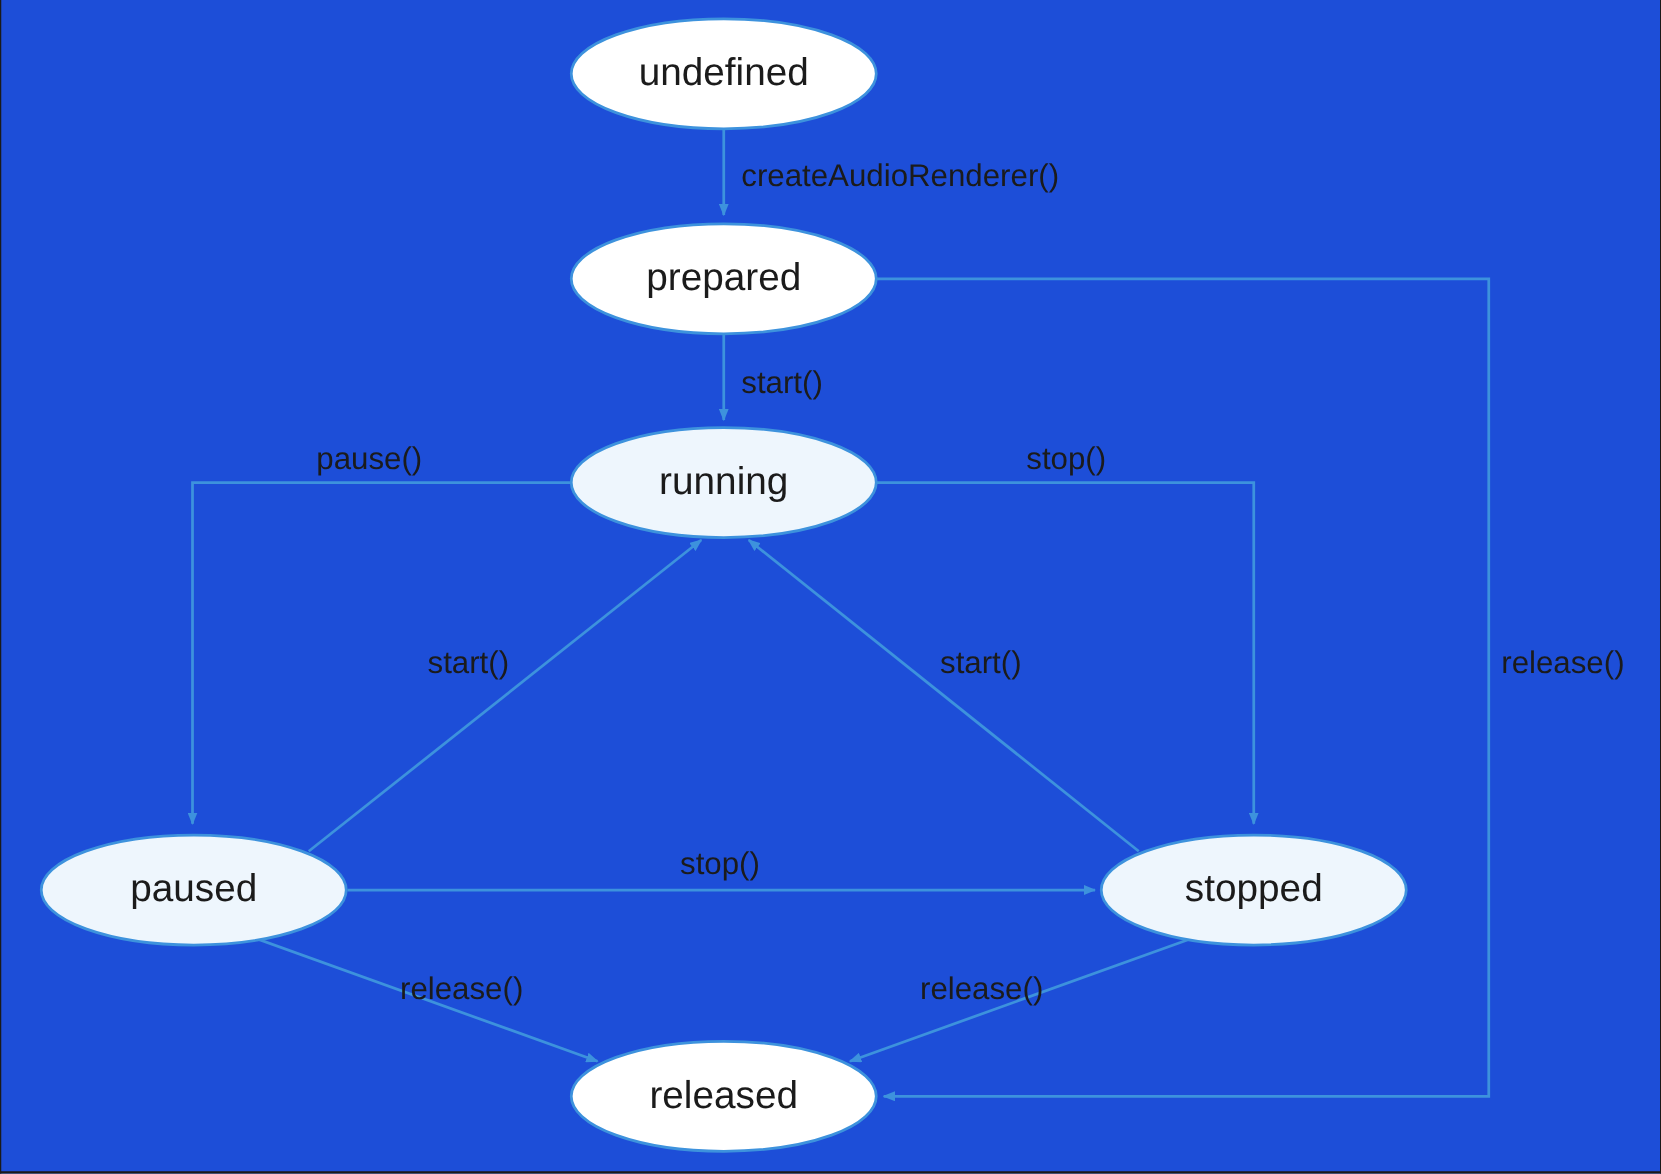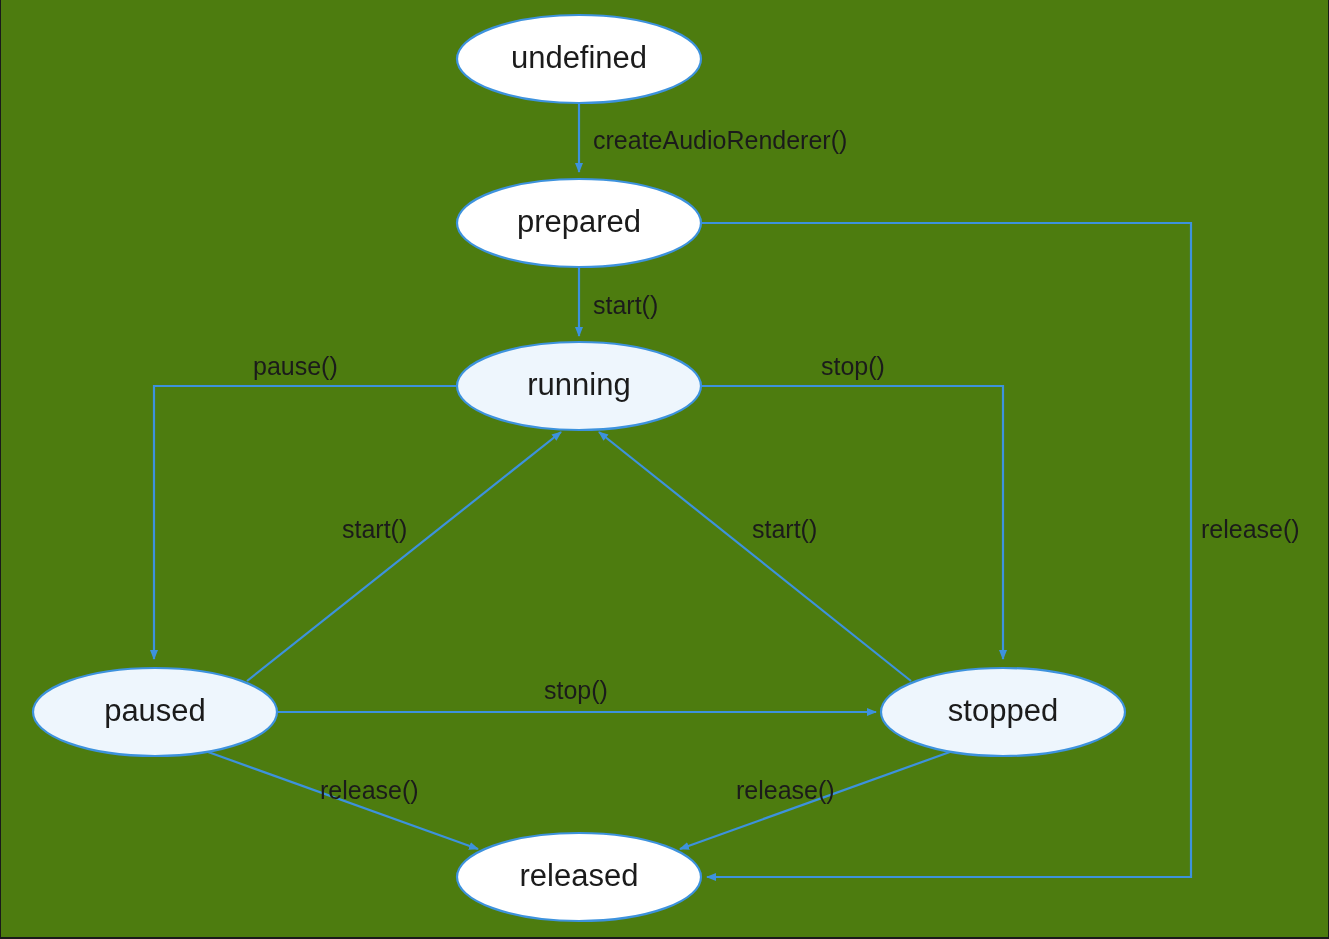--- a/index.html
+++ b/index.html
@@ -7,21 +7,21 @@
     padding: 0;
     background: #ffffff;
   }
   body {
     font-family: "Liberation Sans", sans-serif;
   }
   #canvas {
     position: relative;
     width: 1329px;
     height: 939px;
-    background: #4d7c0f;
+    background: #1d4ed8;
     overflow: hidden;
     box-sizing: border-box;
     border-left: 1px solid #1a1a1a;
     border-bottom: 2px solid #1a1a1a;
     border-right: 1px solid #1a1a1a;
   }
   #diagram {
     display: block;
     width: 1329px;
     height: 939px;

